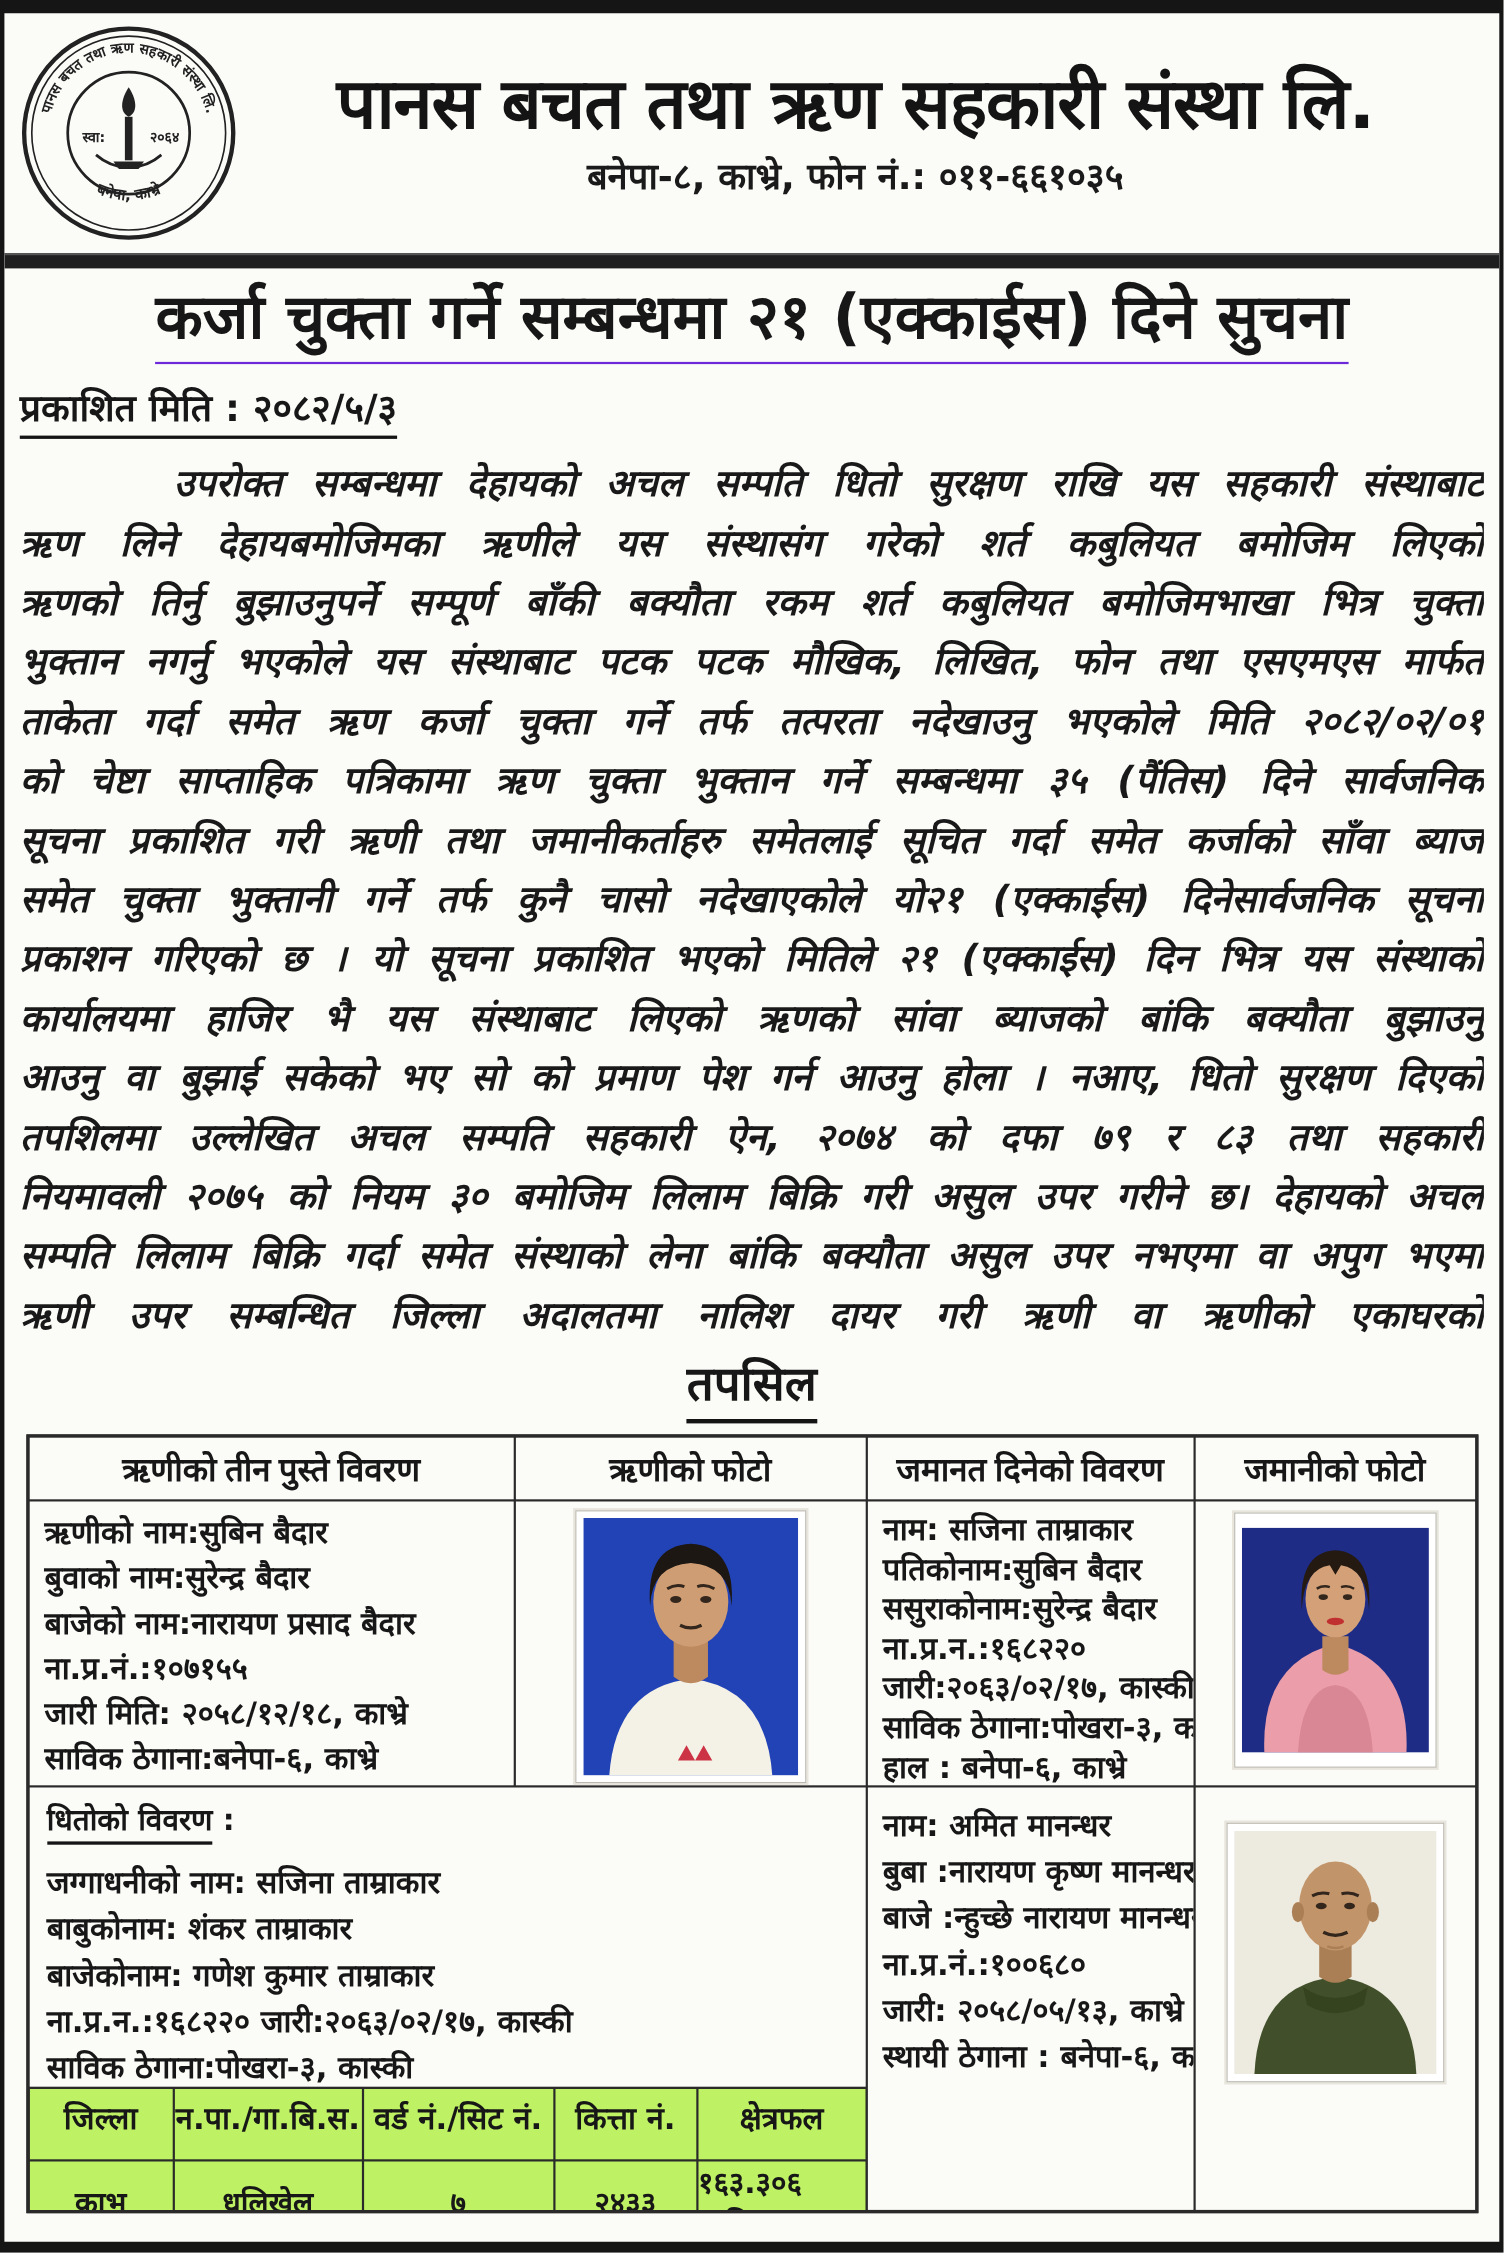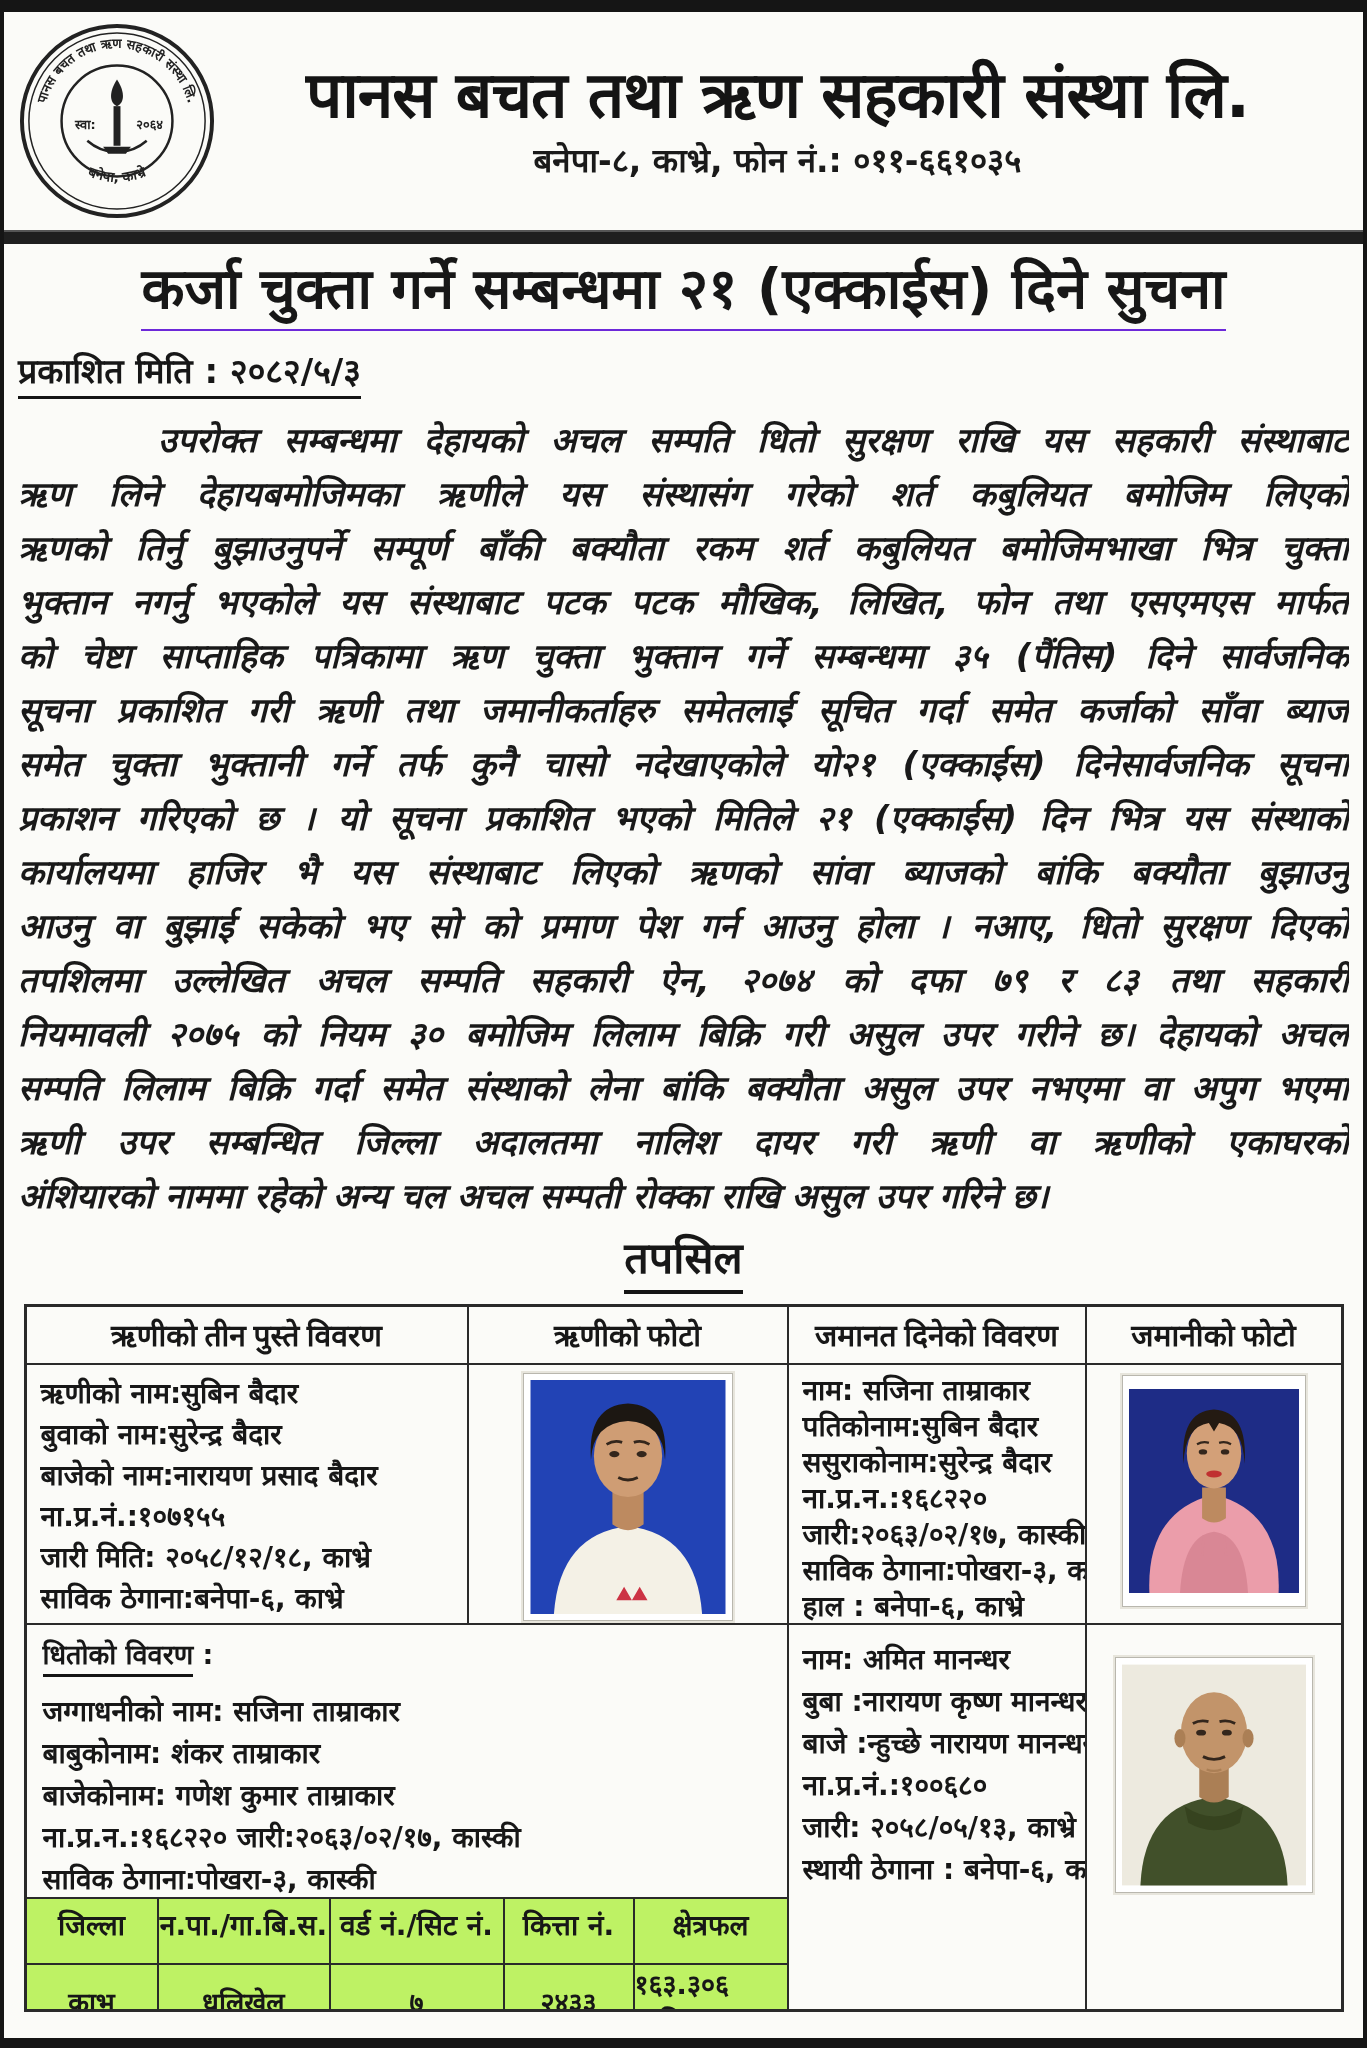--- a/index.html
+++ b/index.html
@@ -106,31 +106,31 @@
   <div class="pub-date">
     <span>प्रकाशित मिति : २०८२/५/३</span>
   </div>
 
   <div class="notice-body">
 
   <div class="body-line first">उपरोक्त सम्बन्धमा देहायको अचल सम्पति धितो सुरक्षण राखि यस सहकारी संस्थाबाट</div>
       <div class="body-line">ऋण लिने देहायबमोजिमका ऋणीले यस संस्थासंग गरेको शर्त कबुलियत बमोजिम लिएको</div>
       <div class="body-line">ऋणको तिर्नु बुझाउनुपर्ने सम्पूर्ण बाँकी बक्यौता रकम शर्त कबुलियत बमोजिमभाखा भित्र चुक्ता</div>
       <div class="body-line">भुक्तान नगर्नु भएकोले यस संस्थाबाट पटक पटक मौखिक, लिखित, फोन तथा एसएमएस मार्फत</div>
+      <div class="body-line">ताकेता गर्दा समेत ऋण कर्जा चुक्ता गर्ने तर्फ तत्परता नदेखाउनु भएकोले मिति २०८२/०२/०१</div>
       <div class="body-line">को चेष्टा साप्ताहिक पत्रिकामा ऋण चुक्ता भुक्तान गर्ने सम्बन्धमा ३५ (पैंतिस) दिने सार्वजनिक</div>
       <div class="body-line">सूचना प्रकाशित गरी ऋणी तथा जमानीकर्ताहरु समेतलाई सूचित गर्दा समेत कर्जाको साँवा ब्याज</div>
       <div class="body-line">समेत चुक्ता भुक्तानी गर्ने तर्फ कुनै चासो नदेखाएकोले यो२१ (एक्काईस) दिनेसार्वजनिक सूचना</div>
       <div class="body-line">प्रकाशन गरिएको छ । यो सूचना प्रकाशित भएको मितिले २१ (एक्काईस) दिन भित्र यस संस्थाको</div>
       <div class="body-line">कार्यालयमा हाजिर भै यस संस्थाबाट लिएको ऋणको सांवा ब्याजको बांकि बक्यौता बुझाउनु</div>
       <div class="body-line">आउनु वा बुझाई सकेको भए सो को प्रमाण पेश गर्न आउनु होला । नआए, धितो सुरक्षण दिएको</div>
       <div class="body-line">तपशिलमा उल्लेखित अचल सम्पति सहकारी ऐन, २०७४ को दफा ७९ र ८३ तथा सहकारी</div>
       <div class="body-line">नियमावली २०७५ को नियम ३० बमोजिम लिलाम बिक्रि गरी असुल उपर गरीने छ। देहायको अचल</div>
       <div class="body-line">सम्पति लिलाम बिक्रि गर्दा समेत संस्थाको लेना बांकि बक्यौता असुल उपर नभएमा वा अपुग भएमा</div>
       <div class="body-line">ऋणी उपर सम्बन्धित जिल्ला अदालतमा नालिश दायर गरी ऋणी वा ऋणीको एकाघरको</div>
-      <div class="body-line last">अंशियारको नाममा रहेको अन्य चल अचल सम्पती रोक्का राखि असुल उपर गरिने छ।</div>
     </div>
 
   <div class="schedule-heading">
     <span>तपसिल</span>
   </div>
 
   <div class="schedule-table">
     <div class="cell thead">ऋणीको  तीन पुस्ते विवरण</div>
     <div class="cell thead">ऋणीको फोटो</div>
     <div class="cell thead">जमानत दिनेको विवरण</div>

